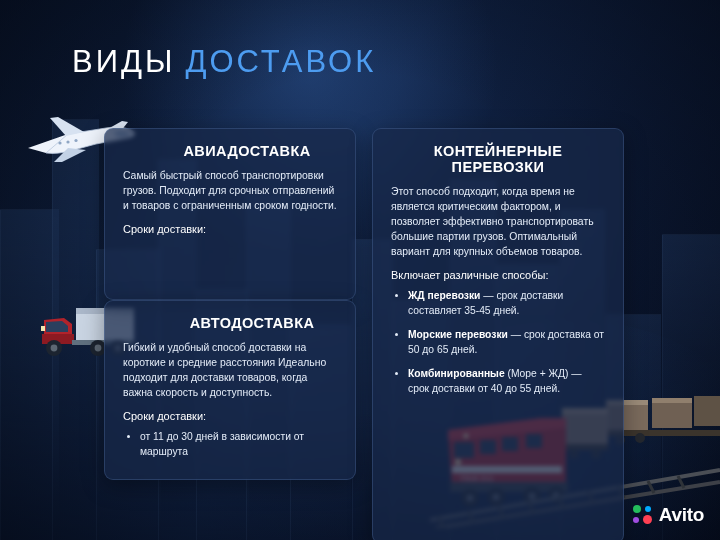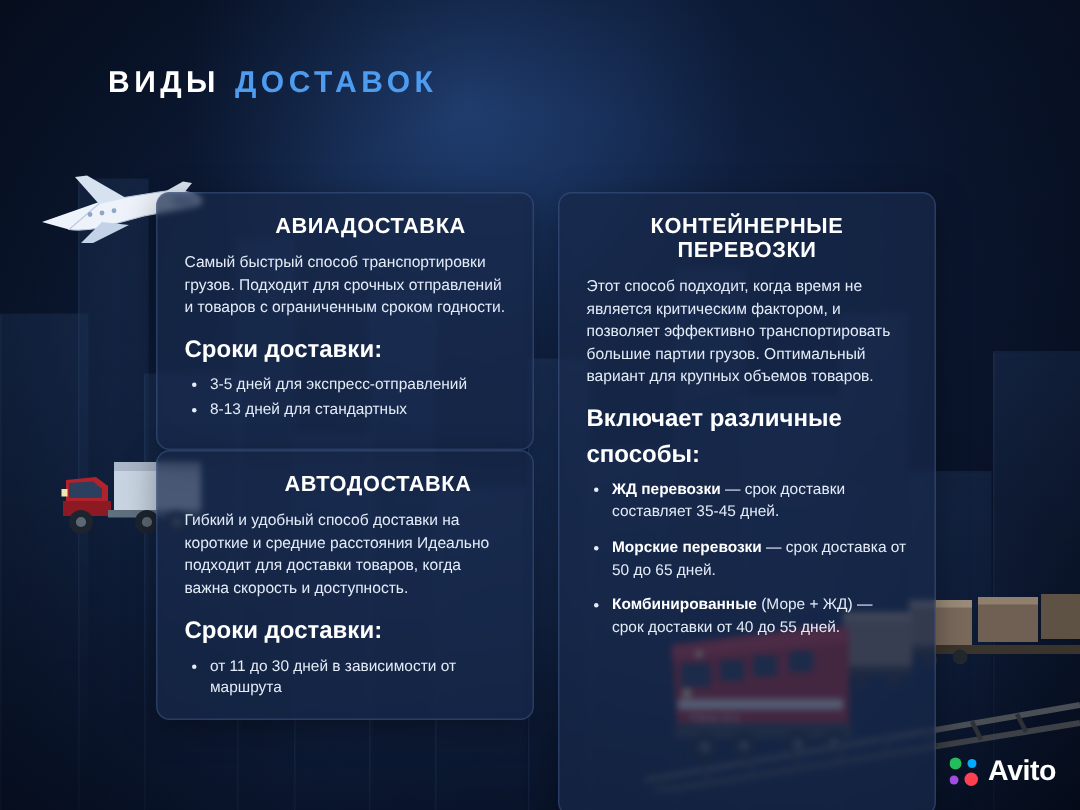--- a/index.html
+++ b/index.html
@@ -57,22 +57,22 @@
     position: absolute; inset: 0;
     background: radial-gradient(ellipse at 50% 45%, rgba(0,0,0,0) 40%, rgba(2,6,16,0.65) 100%);
     pointer-events: none;
   }
 
   
   .title {
     position: absolute;
     top: 44px;
     left: 72px;
-    font-size: 20px;
-    font-weight: 700;
+    font-size: 31px;
+    font-weight: 400;
     letter-spacing: 3px;
     text-transform: uppercase;
     white-space: nowrap;
   }
   .title .t1 { color: #ffffff; }
   .title .t2 { color: #4d9cf0; margin-left: 10px; }
 
   
   .logo {
     position: absolute;
@@ -144,22 +144,22 @@
   #card-auto h3 { padding-left: 44px; }
 
   .card p {
     margin: 0 0 9px 0;
     font-size: 10.4px;
     line-height: 1.45;
     color: #e4ecf8;
   }
   .card .lead-in {
     margin: 0 0 5px 0;
-    font-size: 16px;
-    font-weight: bold;
+    font-size: 11px;
+    font-weight: normal;
     color: #ffffff;
   }
   .card ul {
     margin: 0;
     padding-left: 17px;
     list-style: disc;
   }
   .card li {
     font-size: 10.3px;
     line-height: 1.45;
@@ -338,24 +338,20 @@
         <path d="M224 115 L218 103"></path>
         <path d="M254 110 L248 98"></path>
       </g>
     </g>
   </svg>
 
   <div class="card" id="card-air">
     <h3>АВИАДОСТАВКА</h3>
     <p>Самый быстрый способ транспортировки грузов. Подходит для срочных отправлений и товаров с ограниченным сроком годности.</p>
     <p class="lead-in">Сроки доставки:</p>
-    <ul>
-      <li>3-5 дней для экспресс-отправлений</li>
-      <li>8-13 дней для стандартных</li>
-    </ul>
   </div>
 
   <div class="card" id="card-auto">
     <h3>АВТОДОСТАВКА</h3>
     <p>Гибкий и удобный способ доставки на короткие и средние расстояния Идеально подходит для доставки товаров, когда важна скорость и доступность.</p>
     <p class="lead-in">Сроки доставки:</p>
     <ul>
       <li>от 11 до 30 дней в зависимости от маршрута</li>
     </ul>
   </div>

